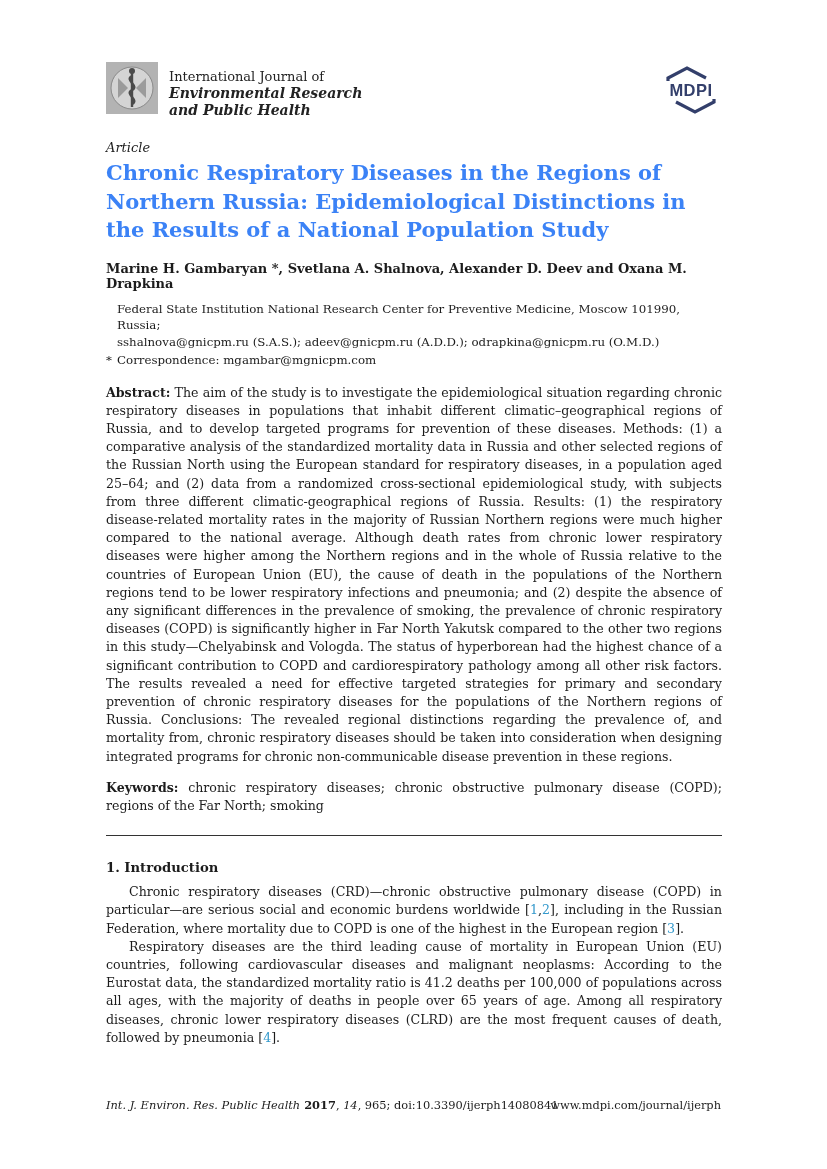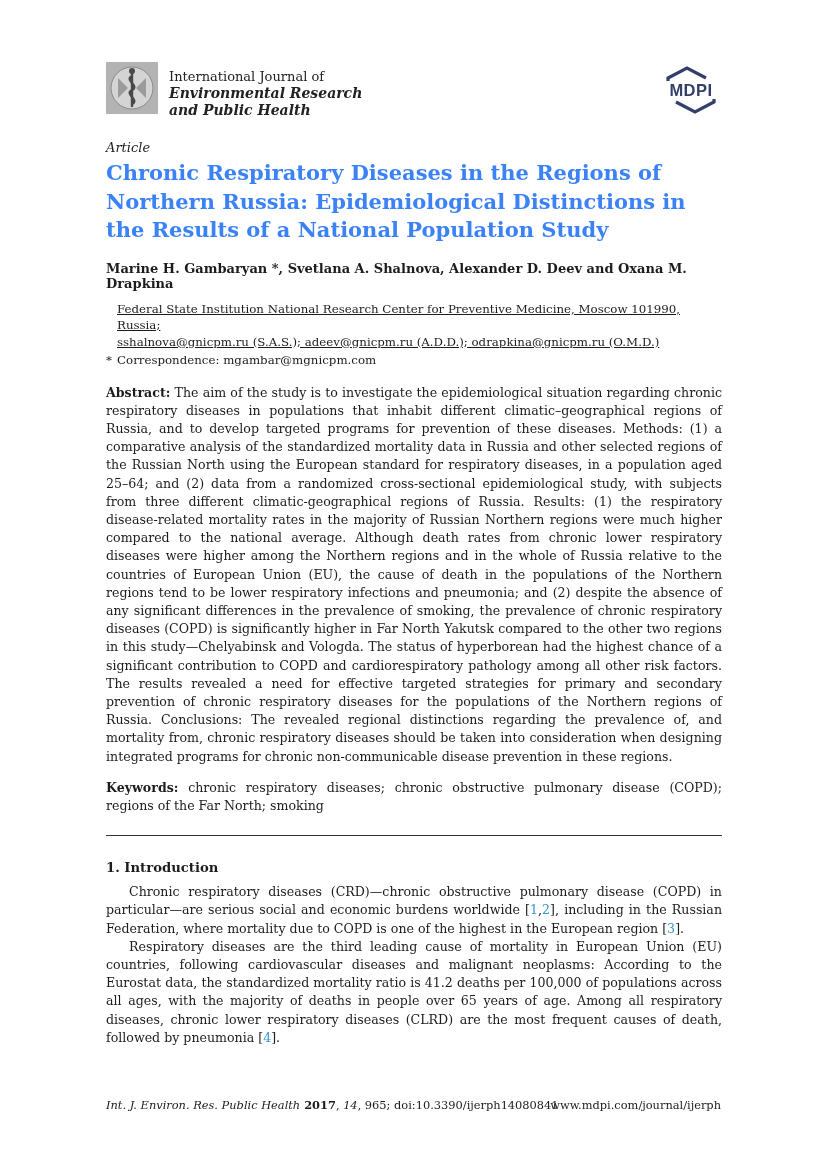--- a/index.html
+++ b/index.html
@@ -31,21 +31,21 @@
   .jn2, .jn3 { font-weight: bold; font-style: italic; font-size: 14px; }
   .article-label { margin-top: 22px; font-style: italic; font-size: 13px; }
   .title {
     margin-top: 4px;
     font-size: 21px;
     font-weight: bold;
     line-height: 28.5px;
     color: #3b82f6;
   }
   .authors { margin-top: 16px; font-weight: bold; font-size: 13px; }
-  .affil { margin-top: 10px; margin-left: 11px; font-size: 11.8px; line-height: 16.5px; text-decoration: underline; }
+  .affil { margin-top: 10px; margin-left: 11px; font-size: 11.8px; line-height: 16.5px; }
   .corr { margin-top: 2px; font-size: 11.8px; line-height: 16.5px; }
   .corr .star { display: inline-block; width: 11px; }
   .dates { margin-top: 13px; font-size: 12.2px; }
   .para { font-size: 12.6px; line-height: 18.2px; text-align: justify; margin: 0; }
   .abstract { margin-top: 15px; }
   .keywords { margin-top: 13px; }
   .bold-label { font-weight: bold; }
   .rule { margin-top: 20px; border: none; border-top: 1.4px solid #333; width: 100%; }
   .section-heading { margin-top: 24px; font-size: 13.2px; font-weight: bold; }
   .intro-paragraphs { margin-top: 8px; }

